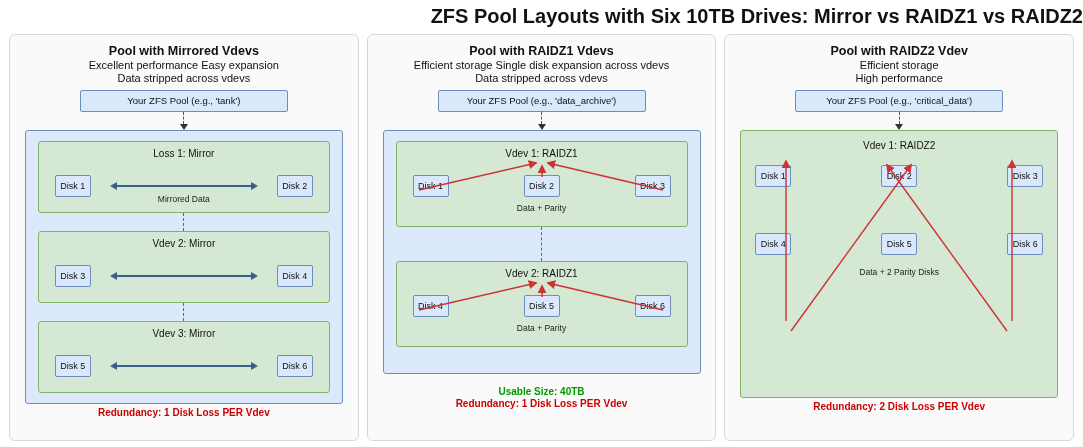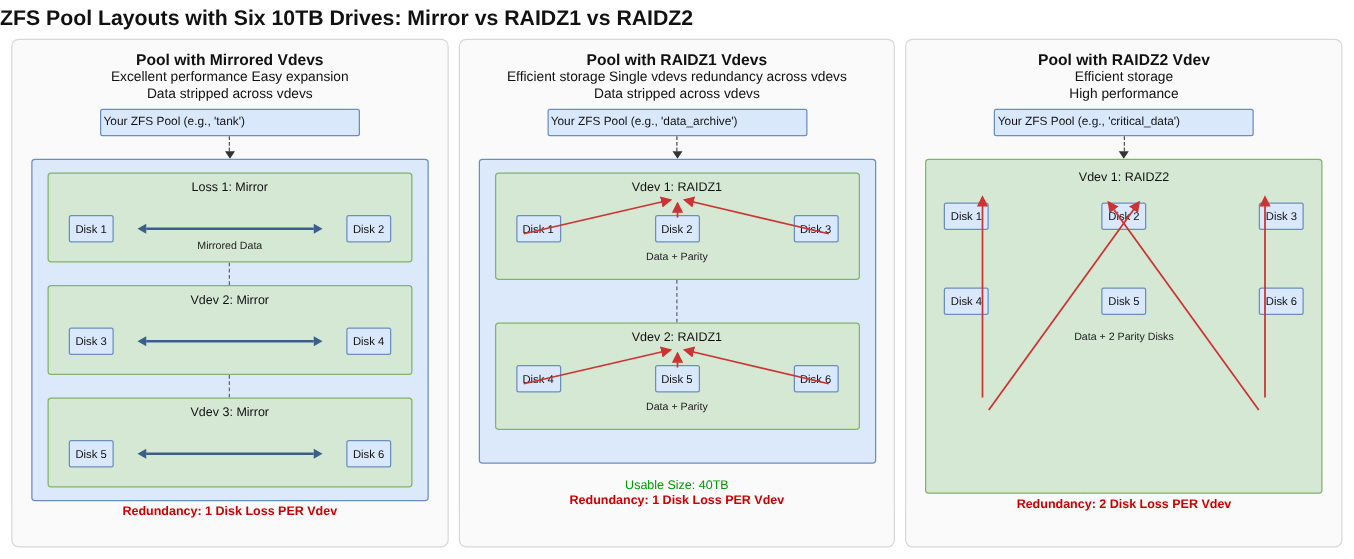--- a/index.html
+++ b/index.html
@@ -1,23 +1,23 @@
 <!DOCTYPE html>
 <html style="--pool-fill: #dae8fc; --pool-border: #6c8ebf; --container-fill: #dce9fa; --vdev-fill: #d5e8d4; --vdev-border: #82b366; --disk-fill: #dae8fc; --disk-border: #6c8ebf; --mirror-arrow: #3a5f8a; --parity-arrow: #cc3333; --usable-text: #009900; --redundancy-text: #cc0000;"><head>
 <meta charset="utf-8">
 <style>
   *{box-sizing:border-box;margin:0;padding:0}
   html,body{width:1083px;height:447px}
   body{background:#ffffff;font-family:"Liberation Sans",sans-serif;color:#111;overflow:hidden}
-  .title{text-align:left;font-size:17px;font-weight:bold;padding-top:5px}
+  .title{text-align:right;font-size:20px;font-weight:bold;padding-top:5px}
   .panels{display:flex;gap:8px;padding:6px 9px 0}
   .panel{flex:1;background:#fafafa;border:1px solid #d8d8d8;border-radius:6px;height:407px;padding:8px 8px 0;display:flex;flex-direction:column;align-items:center}
   .p-head{font-size:12.5px;font-weight:bold;line-height:16px}
   .p-sub{font-size:11px;line-height:13px;color:#111;text-align:center}
-  .pool-box{margin-top:5px;width:208px;background:var(--pool-fill,#dae8fc);border:1px solid var(--pool-border,#6c8ebf);border-radius:2px;font-size:9.5px;line-height:12px;padding:4px 2px;text-align:left}
+  .pool-box{margin-top:5px;width:208px;background:var(--pool-fill,#dae8fc);border:1px solid var(--pool-border,#6c8ebf);border-radius:2px;font-size:9.5px;line-height:12px;padding:4px 2px;text-align:center}
   .connector{height:18px;display:flex;flex-direction:column;align-items:center}
   .dash-line{flex:1;width:0;border-left:1px dashed #555}
   .dash-head{width:0;height:0;border-left:4px solid transparent;border-right:4px solid transparent;border-top:6px solid #333}
   .cont{width:318px;border-radius:3px;position:relative}
   .cont-blue{background:var(--container-fill,#dce9fa);border:1px solid var(--pool-border,#6c8ebf)}
   .cont-green{background:var(--vdev-fill,#d5e8d4);border:1px solid var(--vdev-border,#82b366)}
   .cont-p1{padding:10px 12px}
   .cont-p2{padding:10px 12px 26px}
   .cont-p3{height:268px}
   .vdev{background:var(--vdev-fill,#d5e8d4);border:1px solid var(--vdev-border,#82b366);border-radius:3px;position:relative}
@@ -37,21 +37,21 @@
   .harrow::after{content:"";position:absolute;right:-7px;top:-5px;border-top:4px solid transparent;border-bottom:4px solid transparent;border-left:7px solid var(--mirror-arrow,#3a5f8a)}
   .mnote{position:absolute;left:0;right:0;top:25px;text-align:center;font-size:8.5px;color:#222}
   .disk-row3{display:flex;justify-content:space-between;padding:0 16px;margin-top:14px}
   .disk-row3 .disk{position:static}
   .vnote{text-align:center;font-size:8.5px;color:#222;margin-top:6px}
   .overlay{position:absolute;left:0;top:0;pointer-events:none}
   .row3-p3{padding:0 14px}
   .r1{margin-top:12px}
   .r2{margin-top:46px}
   .p3note{margin-top:12px;text-align:center;font-size:8.5px;color:#222}
-  .usable{font-size:10px;font-weight:normal;color:var(--usable-text,#009900);text-align:center}
+  .usable{font-size:10px;font-weight:bold;color:var(--usable-text,#009900);text-align:center}
   .redund{font-size:10px;font-weight:bold;color:var(--redundancy-text,#cc0000);text-align:center;margin-top:1px}
   .overlap{margin-top:-9px}
   .mt10{margin-top:12px}
 </style>
 </head>
 <body>
 
 <svg width="0" height="0" style="position:absolute">
   <defs>
     <marker id="ah-red" viewBox="0 0 10 10" refX="8" refY="5" markerWidth="9" markerHeight="9" orient="auto" markerUnits="userSpaceOnUse">
@@ -105,21 +105,21 @@
           <div class="mnote"></div>
         </div>
       </div>
     </div>
     <div class="usable overlap">Usable Size: 30TB</div>
     <div class="redund">Redundancy: 1 Disk Loss PER Vdev</div>
   </section>
 
   <section class="panel">
     <div class="p-head">Pool with RAIDZ1 Vdevs</div>
-    <div class="p-sub">Efficient storage  Single vdevs redundancy across vdevs</div>
+    <div class="p-sub">Efficient storage  Single disk expansion across vdevs</div>
     <div class="p-sub">Data stripped across vdevs</div>
     <div class="pool-box">
       <span>Your ZFS Pool (e.g., 'data_archive')</span>
     </div>
     <div class="connector">
       <div class="dash-line"></div>
       <div class="dash-head"></div>
     </div>
     <div class="cont cont-blue cont-p2">
       <div class="vdev vdev-raidz">

